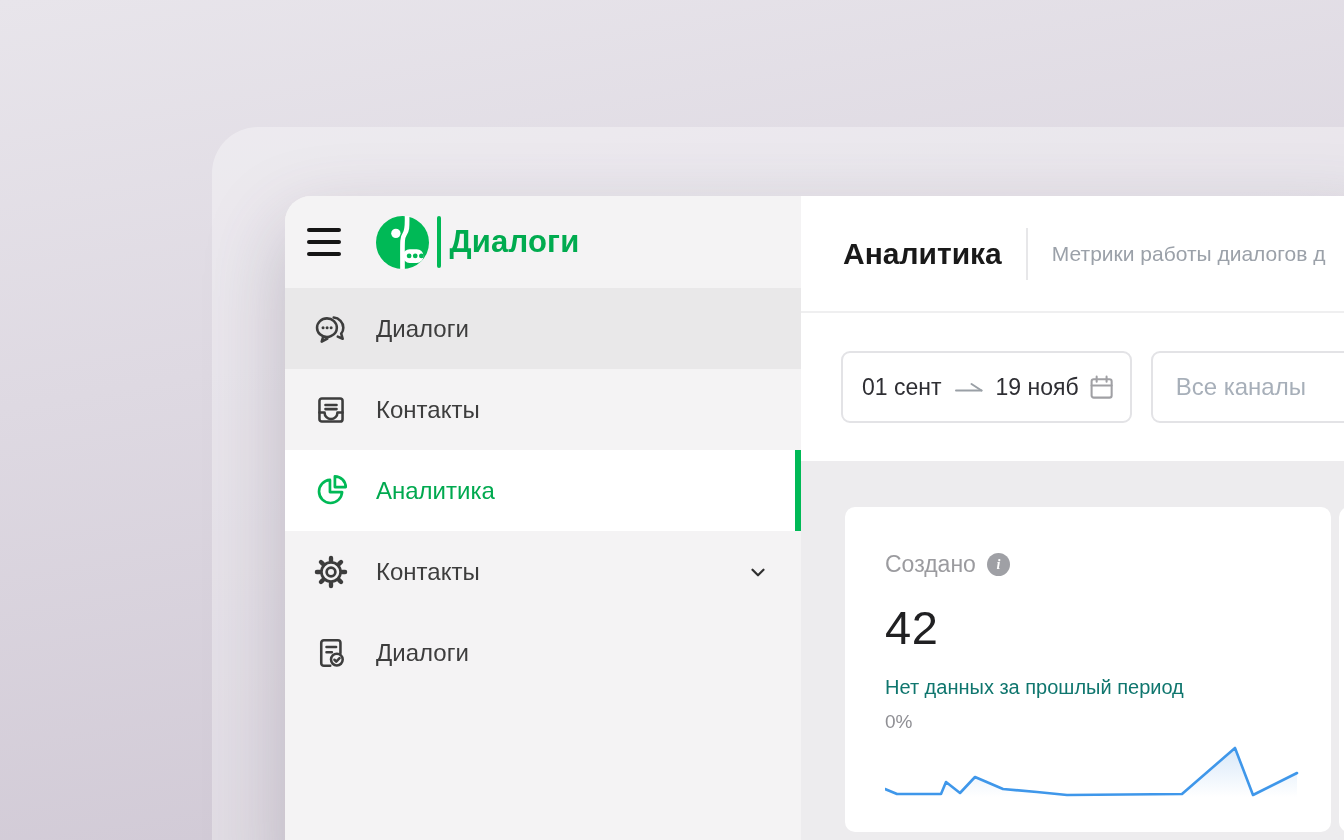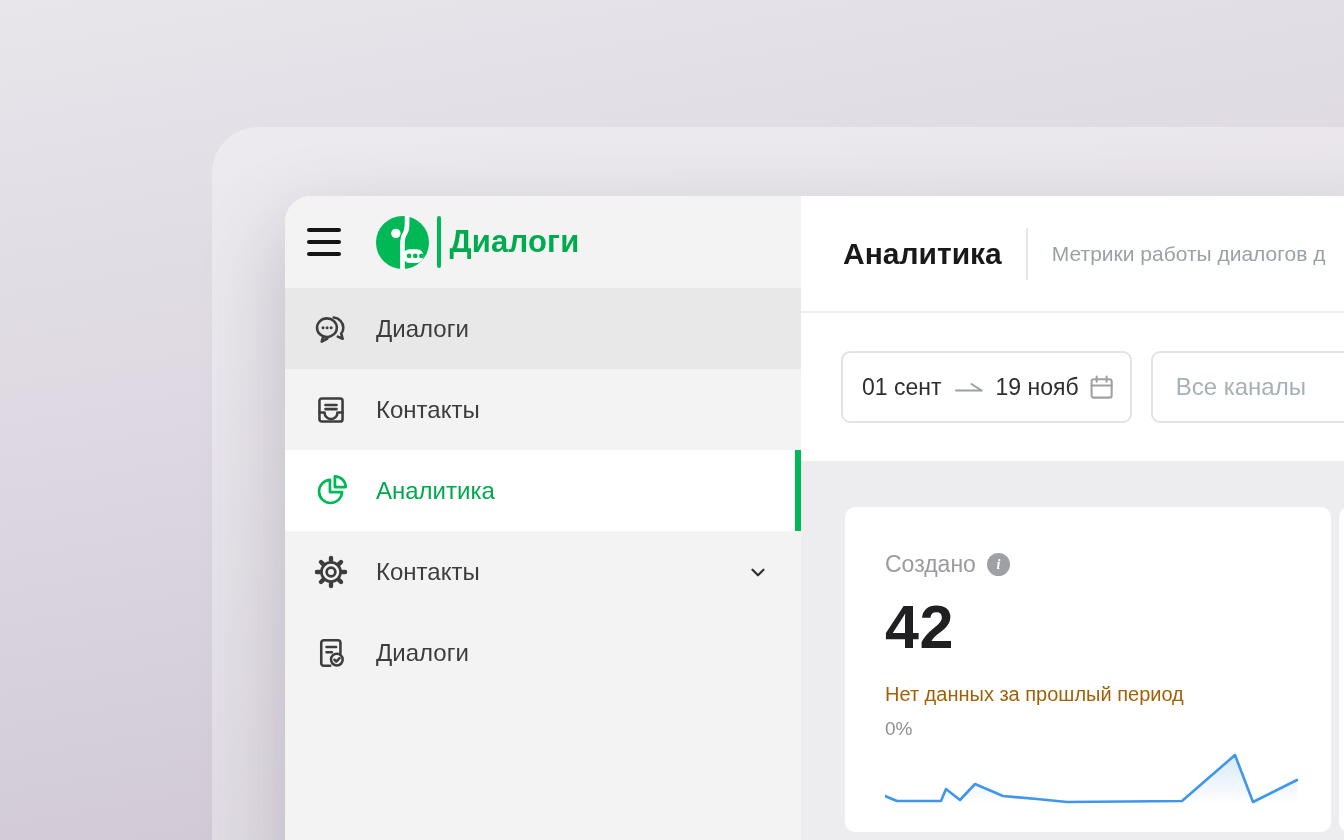--- a/index.html
+++ b/index.html
@@ -53,22 +53,22 @@
   .date-control .cal { margin-left:8px; display:flex; }
   .channels-control { width:370px; margin-left:19px; padding-left:23px; }
   .channels-value { font-size:24px; color:#a7afb9; }
   .content { flex:1; background:#edecee; padding:46px 0 0 44px; display:flex; gap:8px; align-items:flex-start; overflow:hidden; }
   .card { background:#fff; border-radius:10px; flex:none; }
   .metric-card { width:486px; height:325px; padding:44px 0 0 40px; }
   .card-sliver { width:120px; height:325px; }
   .metric-head { display:flex; align-items:center; }
   .metric-label { font-size:23px; color:#9b9b9f; }
   .info-badge { width:23px; height:23px; border-radius:50%; background:#9fa0a5; color:#fff; font-size:14px; font-style:italic; font-weight:700; display:flex; align-items:center; justify-content:center; margin-left:11px; cursor:pointer; font-family:"Liberation Serif","DejaVu Serif",serif; }
-  .metric-value { font-size:61px; font-weight:700; color:#202022; margin-top:14px; letter-spacing:.5px; }
-  .metric-note { font-size:20px; color:#a16207; margin-top:21px; }
+  .metric-value { font-size:47px; font-weight:400; color:#202022; margin-top:22px; letter-spacing:.5px; }
+  .metric-note { font-size:20px; color:#0f766e; margin-top:21px; }
   .metric-percent { font-size:19px; color:#8f8f94; margin-top:12px; }
   .spark { margin-top:8px; display:block; }
 </style>
 </head>
 <body>
 
 <div class="backdrop"></div>
 
 <div class="window">
 

